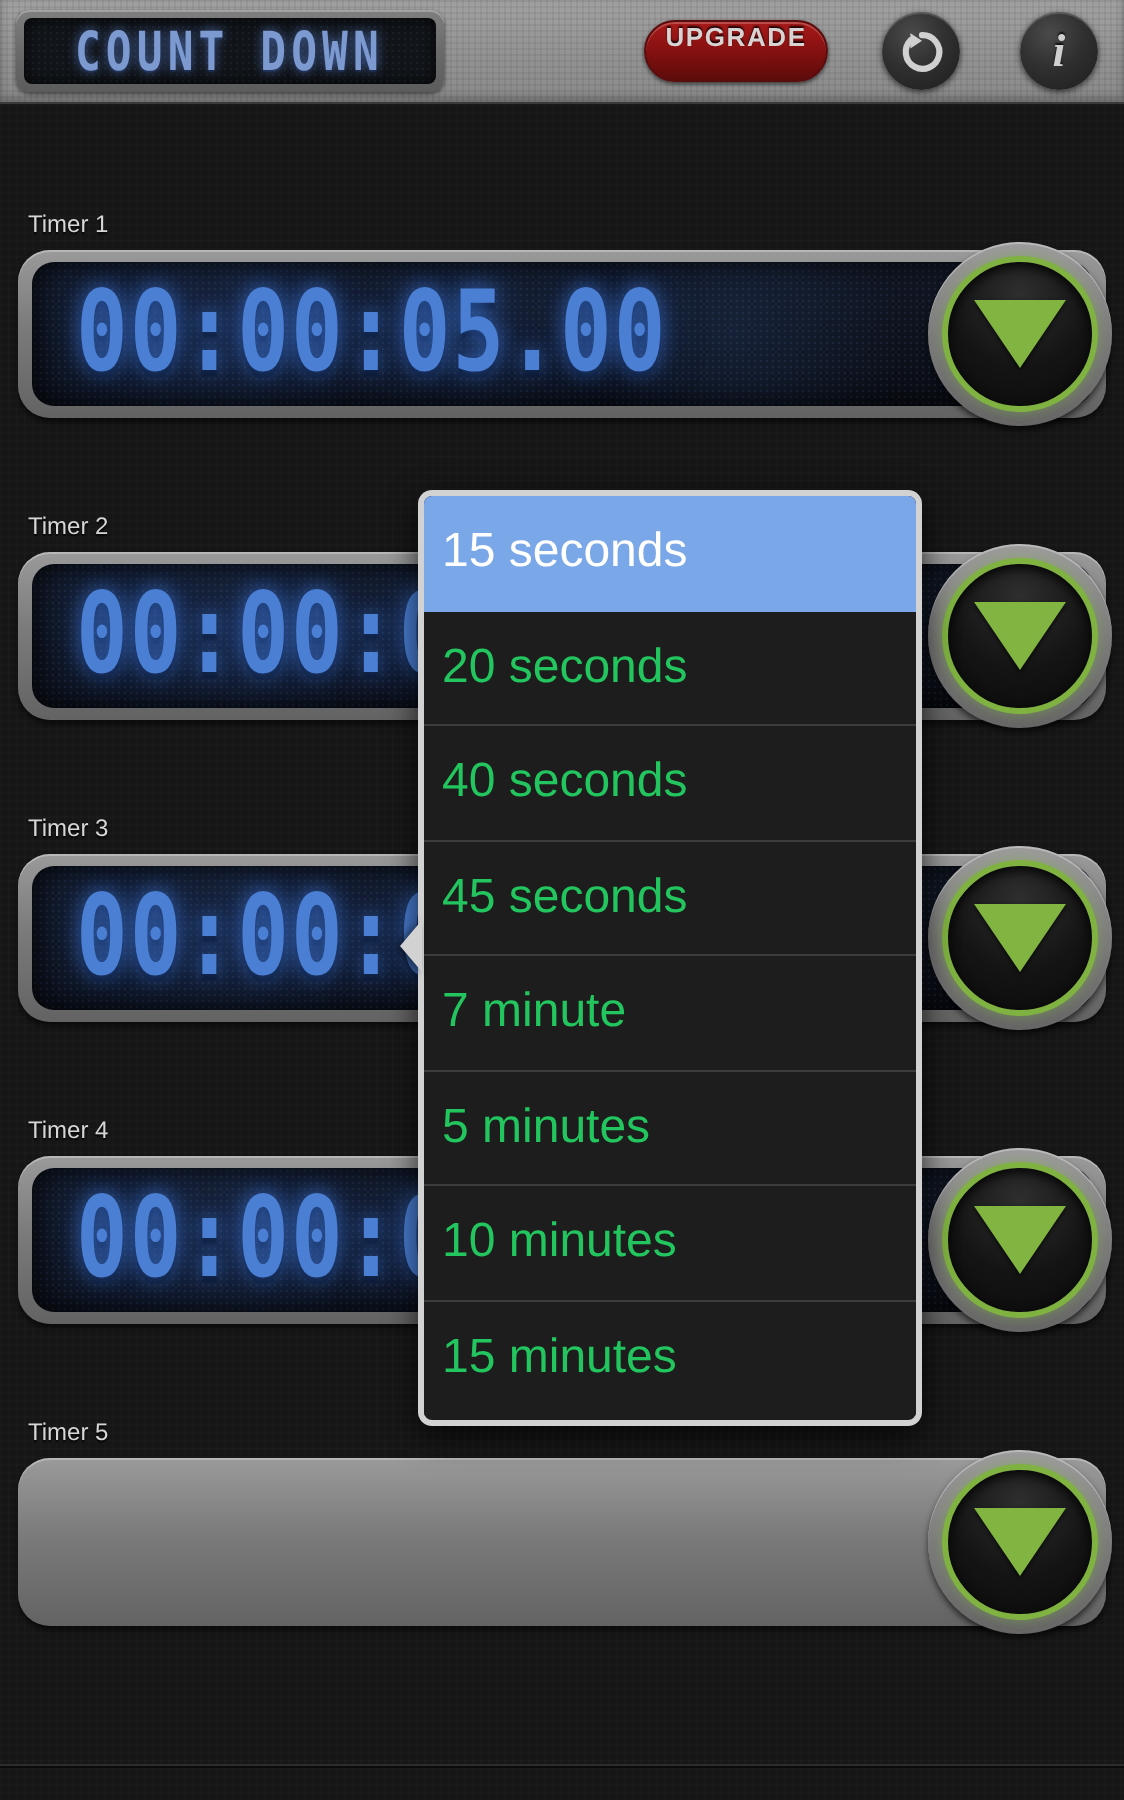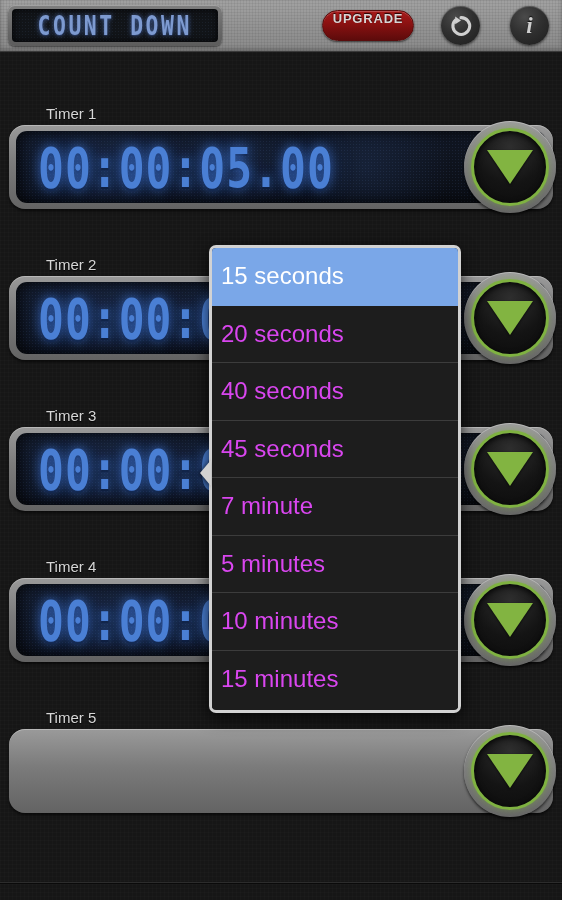--- a/index.html
+++ b/index.html
@@ -99,23 +99,22 @@
     font-family:"Liberation Serif", serif;
     font-style:italic; font-weight:bold;
     font-size:23px; color:#cfcfcf; line-height:1;
     text-shadow:0 -1px 1px rgba(0,0,0,.8);
   }
 
   
   .timer-row { position:absolute; left:0; width:562px; }
   .timer-label {
     position:absolute; left:14px; top:2px;
-    font-size:15px; color:#d6d6d6;
+    font-size:12px; color:#d6d6d6;
     text-shadow:0 1px 1px rgba(0,0,0,.9);
-    margin-left:32px;
   }
   .timer-frame {
     position:absolute; left:9px; top:22px;
     width:544px; height:84px;
     border-radius:16px;
     background:linear-gradient(180deg,#9a9a9a 0%,#7b7b7b 45%,#636363 100%);
     padding:6px 7px;
     box-shadow:0 2px 3px rgba(0,0,0,.6), inset 0 1px 0 rgba(255,255,255,.3);
   }
   .timer-screen {
@@ -199,21 +198,21 @@
     border-top:13px solid transparent;
     border-bottom:13px solid transparent;
     border-right:11px solid #d2d2d2;
     filter:drop-shadow(-2px 1px 2px rgba(0,0,0,.55));
   }
   .dd-item {
     height:57.5px;
     display:flex; align-items:center;
     padding:0 0 0 9px;
     font-size:24px;
-    color:#d946ef;
+    color:#22c55e;
     cursor:pointer;
     border-bottom:1px solid #3c3c3c;
     background:#1d1d1d;
   }
   .dd-item:last-child { border-bottom:none; }
   .dd-item.selected {
     background:#7aa7e8;
     color:#ffffff;
     border-bottom:1px solid #7aa7e8;
   }

